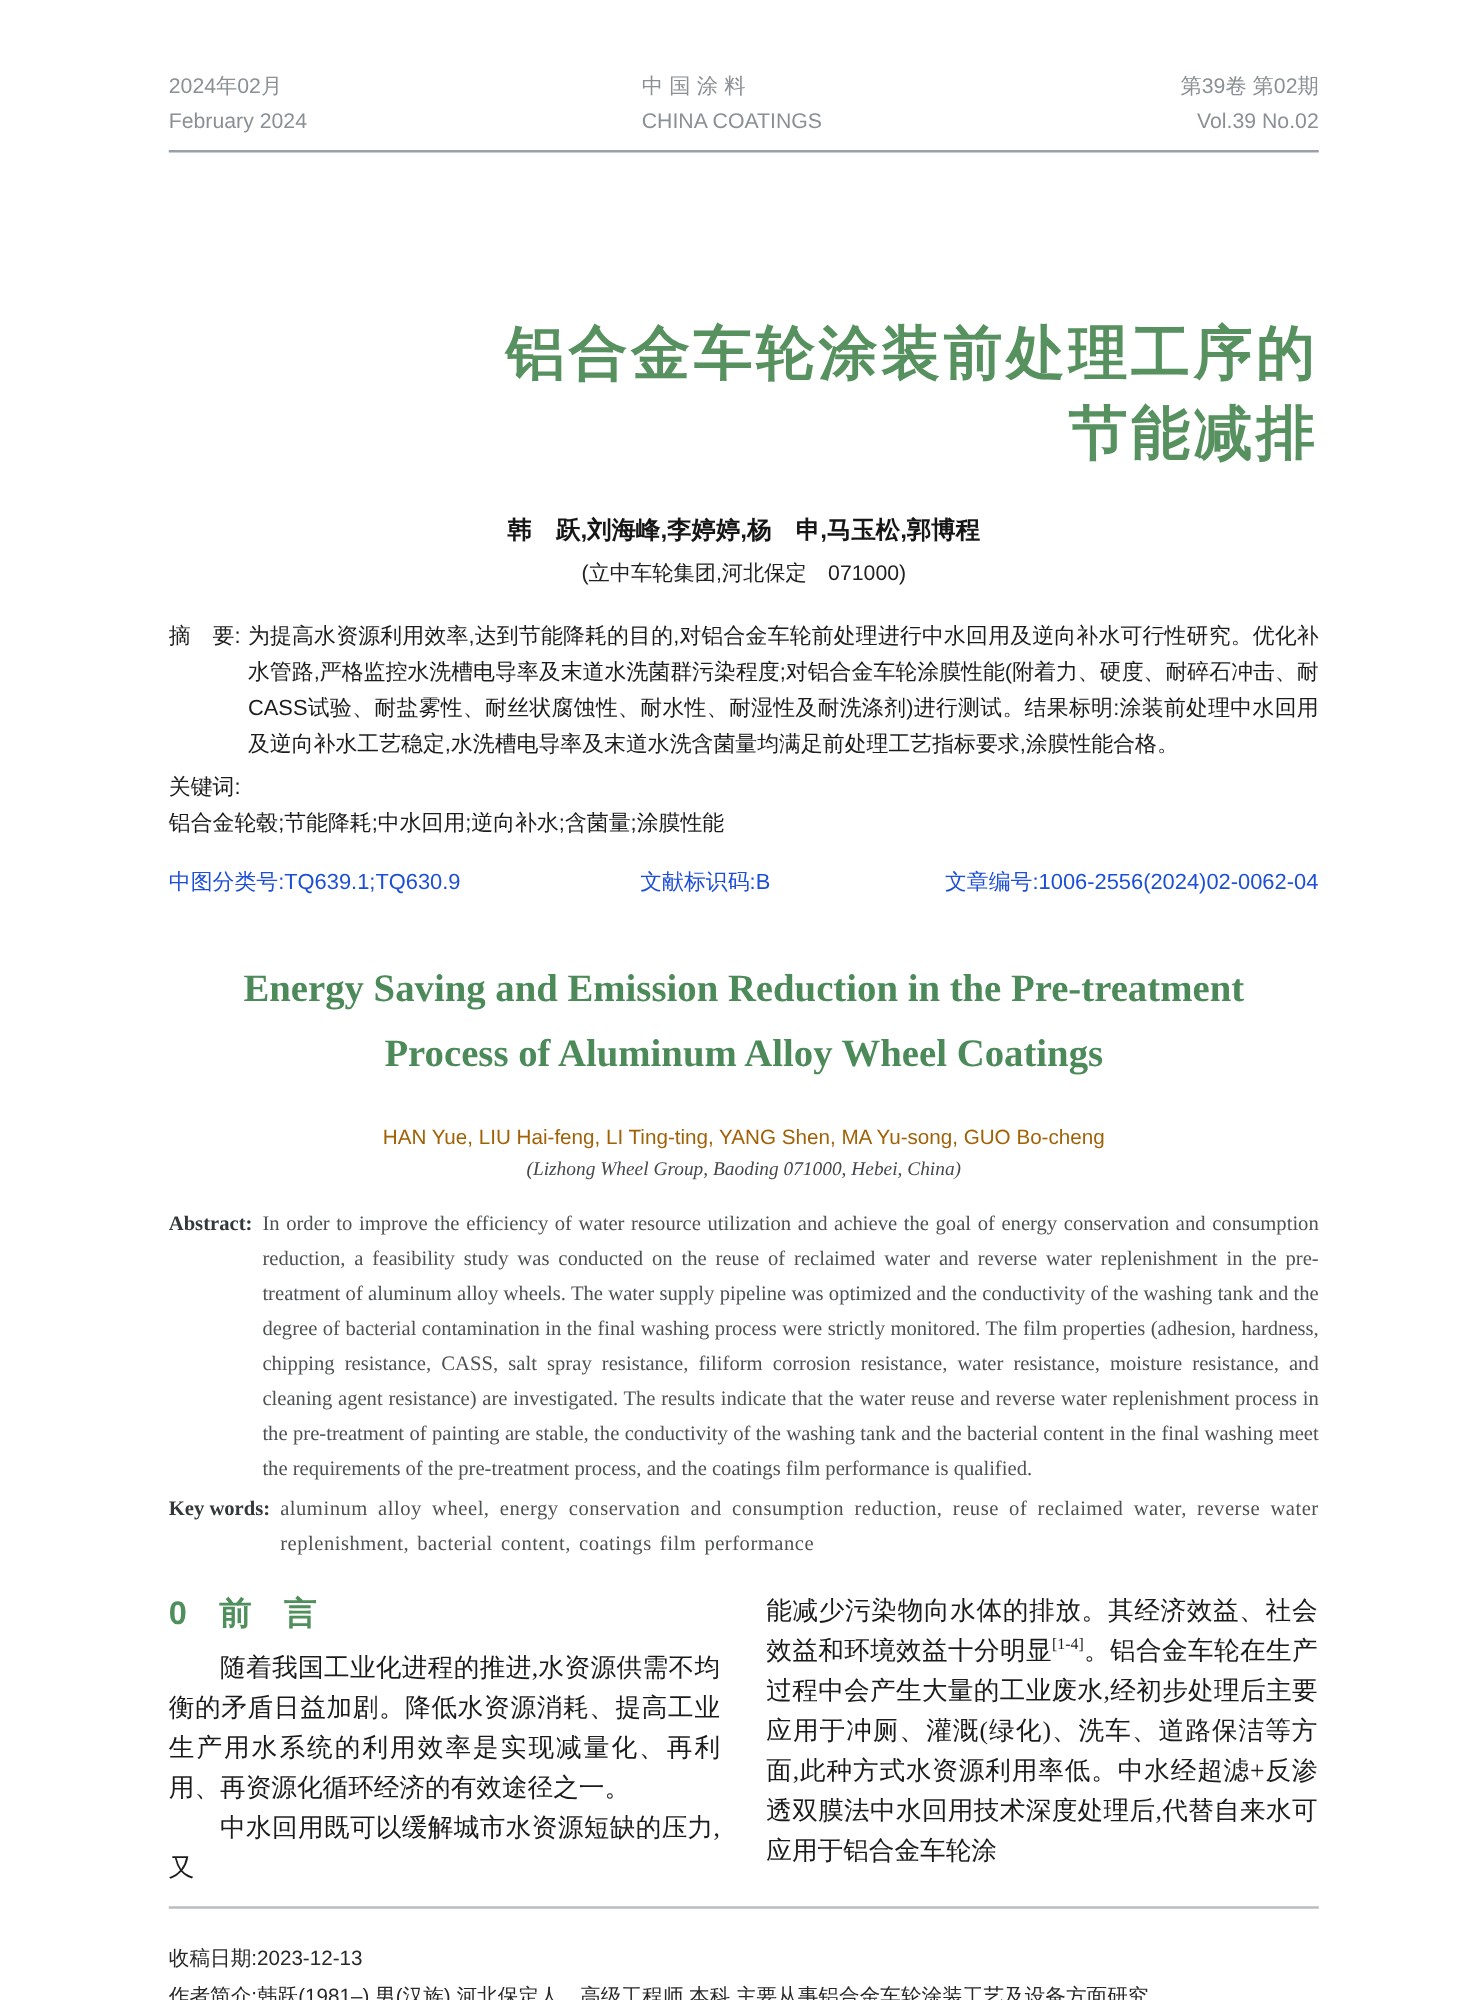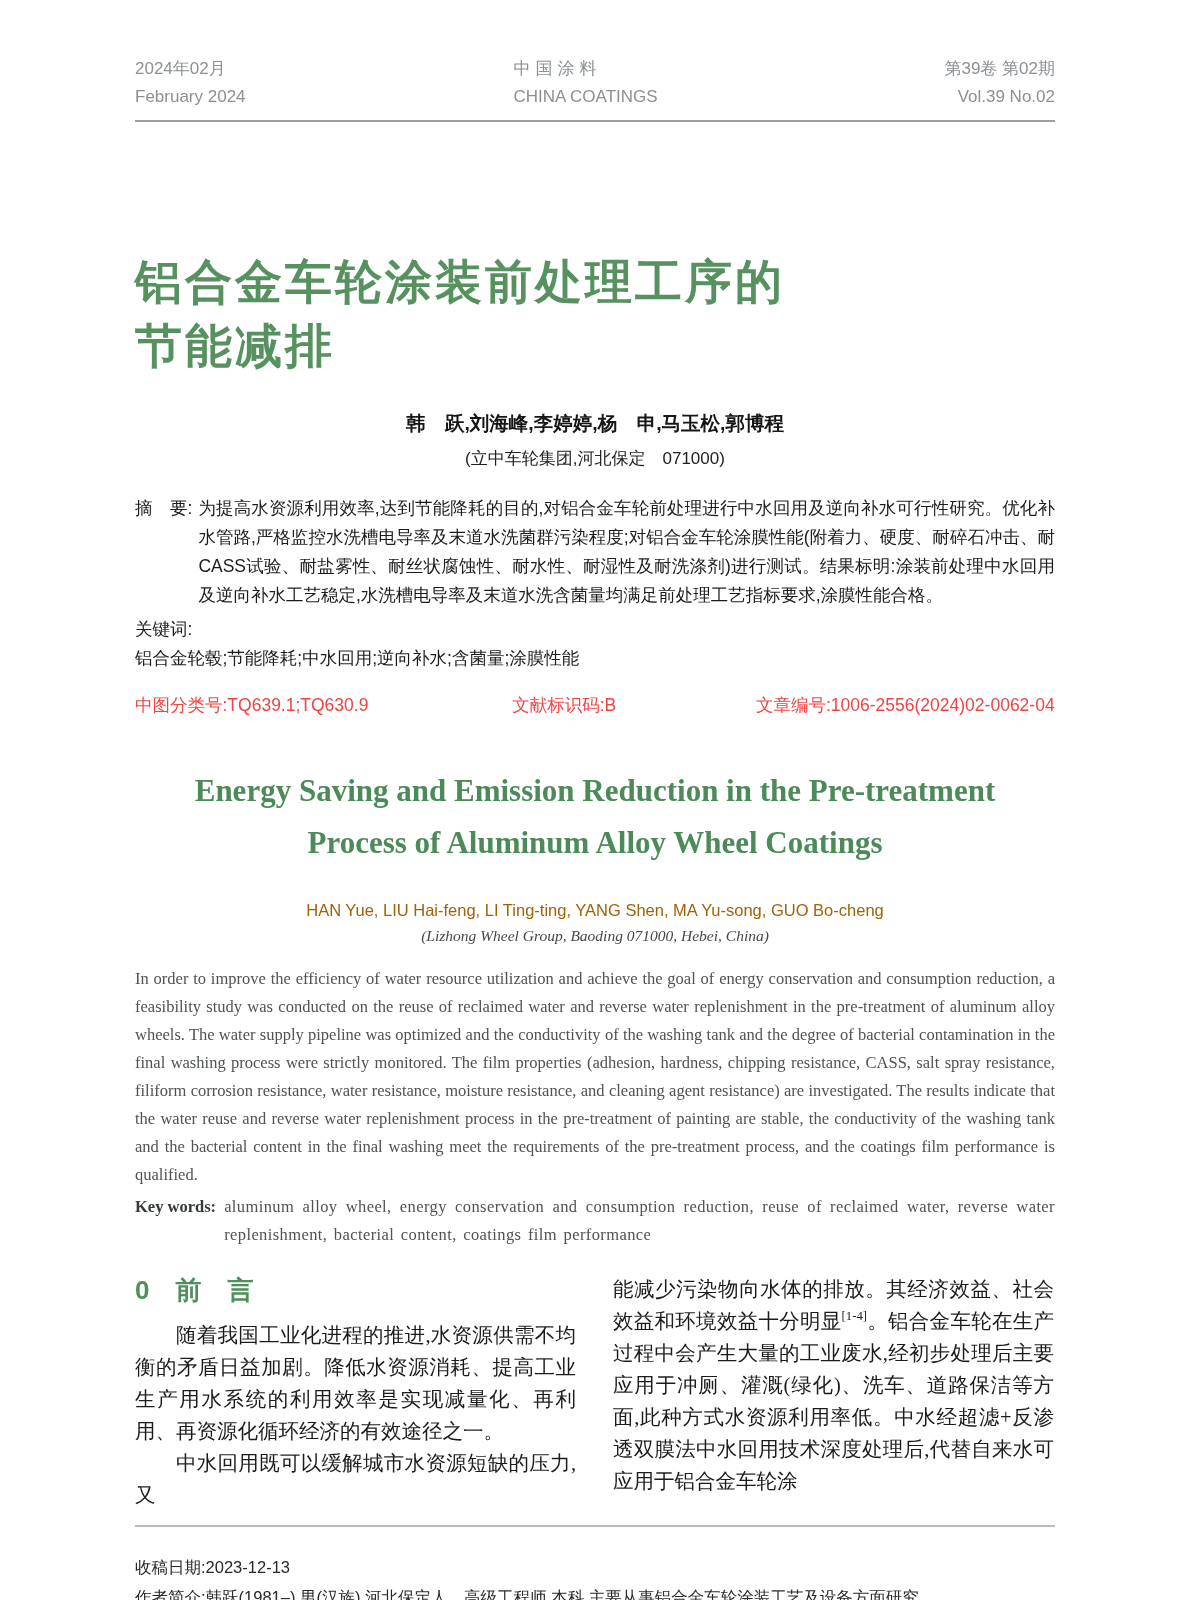--- a/index.html
+++ b/index.html
@@ -8,32 +8,32 @@
 
   
   .journal-header { display:flex; justify-content:space-between; color:#8a9094; font-size:17px; line-height:28px; }
   .jh-col { white-space:nowrap; }
   .jh-center { text-align:left; }
   .jh-right { text-align:right;margin-left:19px; }
   .cn-spaced { letter-spacing:5px; }
   .header-rule { border:0; border-top:2px solid #9aa0a5; margin:9px 0 0 0; }
 
   
-  .cn-title { margin-top:128px; text-align:left; font-weight:bold; font-size:47px; line-height:64px; color:#56915f; letter-spacing:3px; }
+  .cn-title { margin-top:128px; text-align:right; font-weight:bold; font-size:47px; line-height:64px; color:#56915f; letter-spacing:3px; }
   .cn-authors { margin-top:32px; text-align:center; font-size:19.5px; font-weight:bold; color:#161616; }
   .cn-affil { margin-top:10px; text-align:center; font-size:17px; color:#212121; }
 
   
   .hang-row { display:flex; font-size:17.5px; line-height:29px; color:#1c1c1c; }
   .abstract-cn { margin-top:24px; }
   .keywords-cn { margin-top:5px;flex-direction:column; }
   .hang-label { flex:0 0 auto; white-space:nowrap; padding-right:6px; }
   .hang-text { flex:1 1 auto; text-align:justify; }
 
-  .class-row { display:flex; margin-top:20px; font-size:17.5px; color:#ef4444; }
+  .class-row { display:flex; margin-top:20px; font-size:17.5px; color:#1d4ed8; }
   .class-clc { width:41%; }
   .class-doc { width:26.5%; }
   .class-id { flex:1; }
   .doi-line { margin-top:13px; font-family:"Liberation Serif",serif; font-size:17px; color:#1c1c1c; }
 
   
   .en-title { margin-top:48px; text-align:center; font-family:"Liberation Serif",serif; font-weight:bold; font-size:31px; line-height:52px; color:#4c8a59; }
   .en-authors { margin-top:32px; text-align:center; color:#a16207; font-size:16.5px; }
   .en-affil { margin-top:7px; text-align:center; font-family:"Liberation Serif",serif; font-style:italic; font-size:15.5px; color:#44484b; }
 
@@ -101,20 +101,21 @@
 
   <div class="en-title">
     <div>Energy Saving and Emission Reduction in the Pre-treatment</div>
     <div>Process of Aluminum Alloy Wheel Coatings</div>
   </div>
 
   <div class="en-authors">HAN Yue, LIU Hai-feng, LI Ting-ting, YANG Shen, MA Yu-song, GUO Bo-cheng</div>
   <div class="en-affil">(Lizhong Wheel Group, Baoding 071000, Hebei, China)</div>
 
   <div class="en-hang abstract-en">
+    <span class="hang-label">Abstract:</span>
     <span class="hang-text">In order to improve the efficiency of water resource utilization and achieve the goal of energy conservation and consumption reduction, a feasibility study was conducted on the reuse of reclaimed water and reverse water replenishment in the pre-treatment of aluminum alloy wheels. The water supply pipeline was optimized and the conductivity of the washing tank and the degree of bacterial contamination in the final washing process were strictly monitored. The film properties (adhesion, hardness, chipping resistance, CASS, salt spray resistance, filiform corrosion resistance, water resistance, moisture resistance, and cleaning agent resistance) are investigated. The results indicate that the water reuse and reverse water replenishment process in the pre-treatment of painting are stable, the conductivity of the washing tank and the bacterial content in the final washing meet the requirements of the pre-treatment process, and the coatings film performance is qualified.</span>
   </div>
 
   <div class="en-hang keywords-en">
     <span class="hang-label">Key words:</span>
     <span class="hang-text kw-en-text">aluminum alloy wheel, energy conservation and consumption reduction, reuse of reclaimed water, reverse water replenishment, bacterial content, coatings film performance</span>
   </div>
 
   <div class="body-cols">
     <div class="col">

